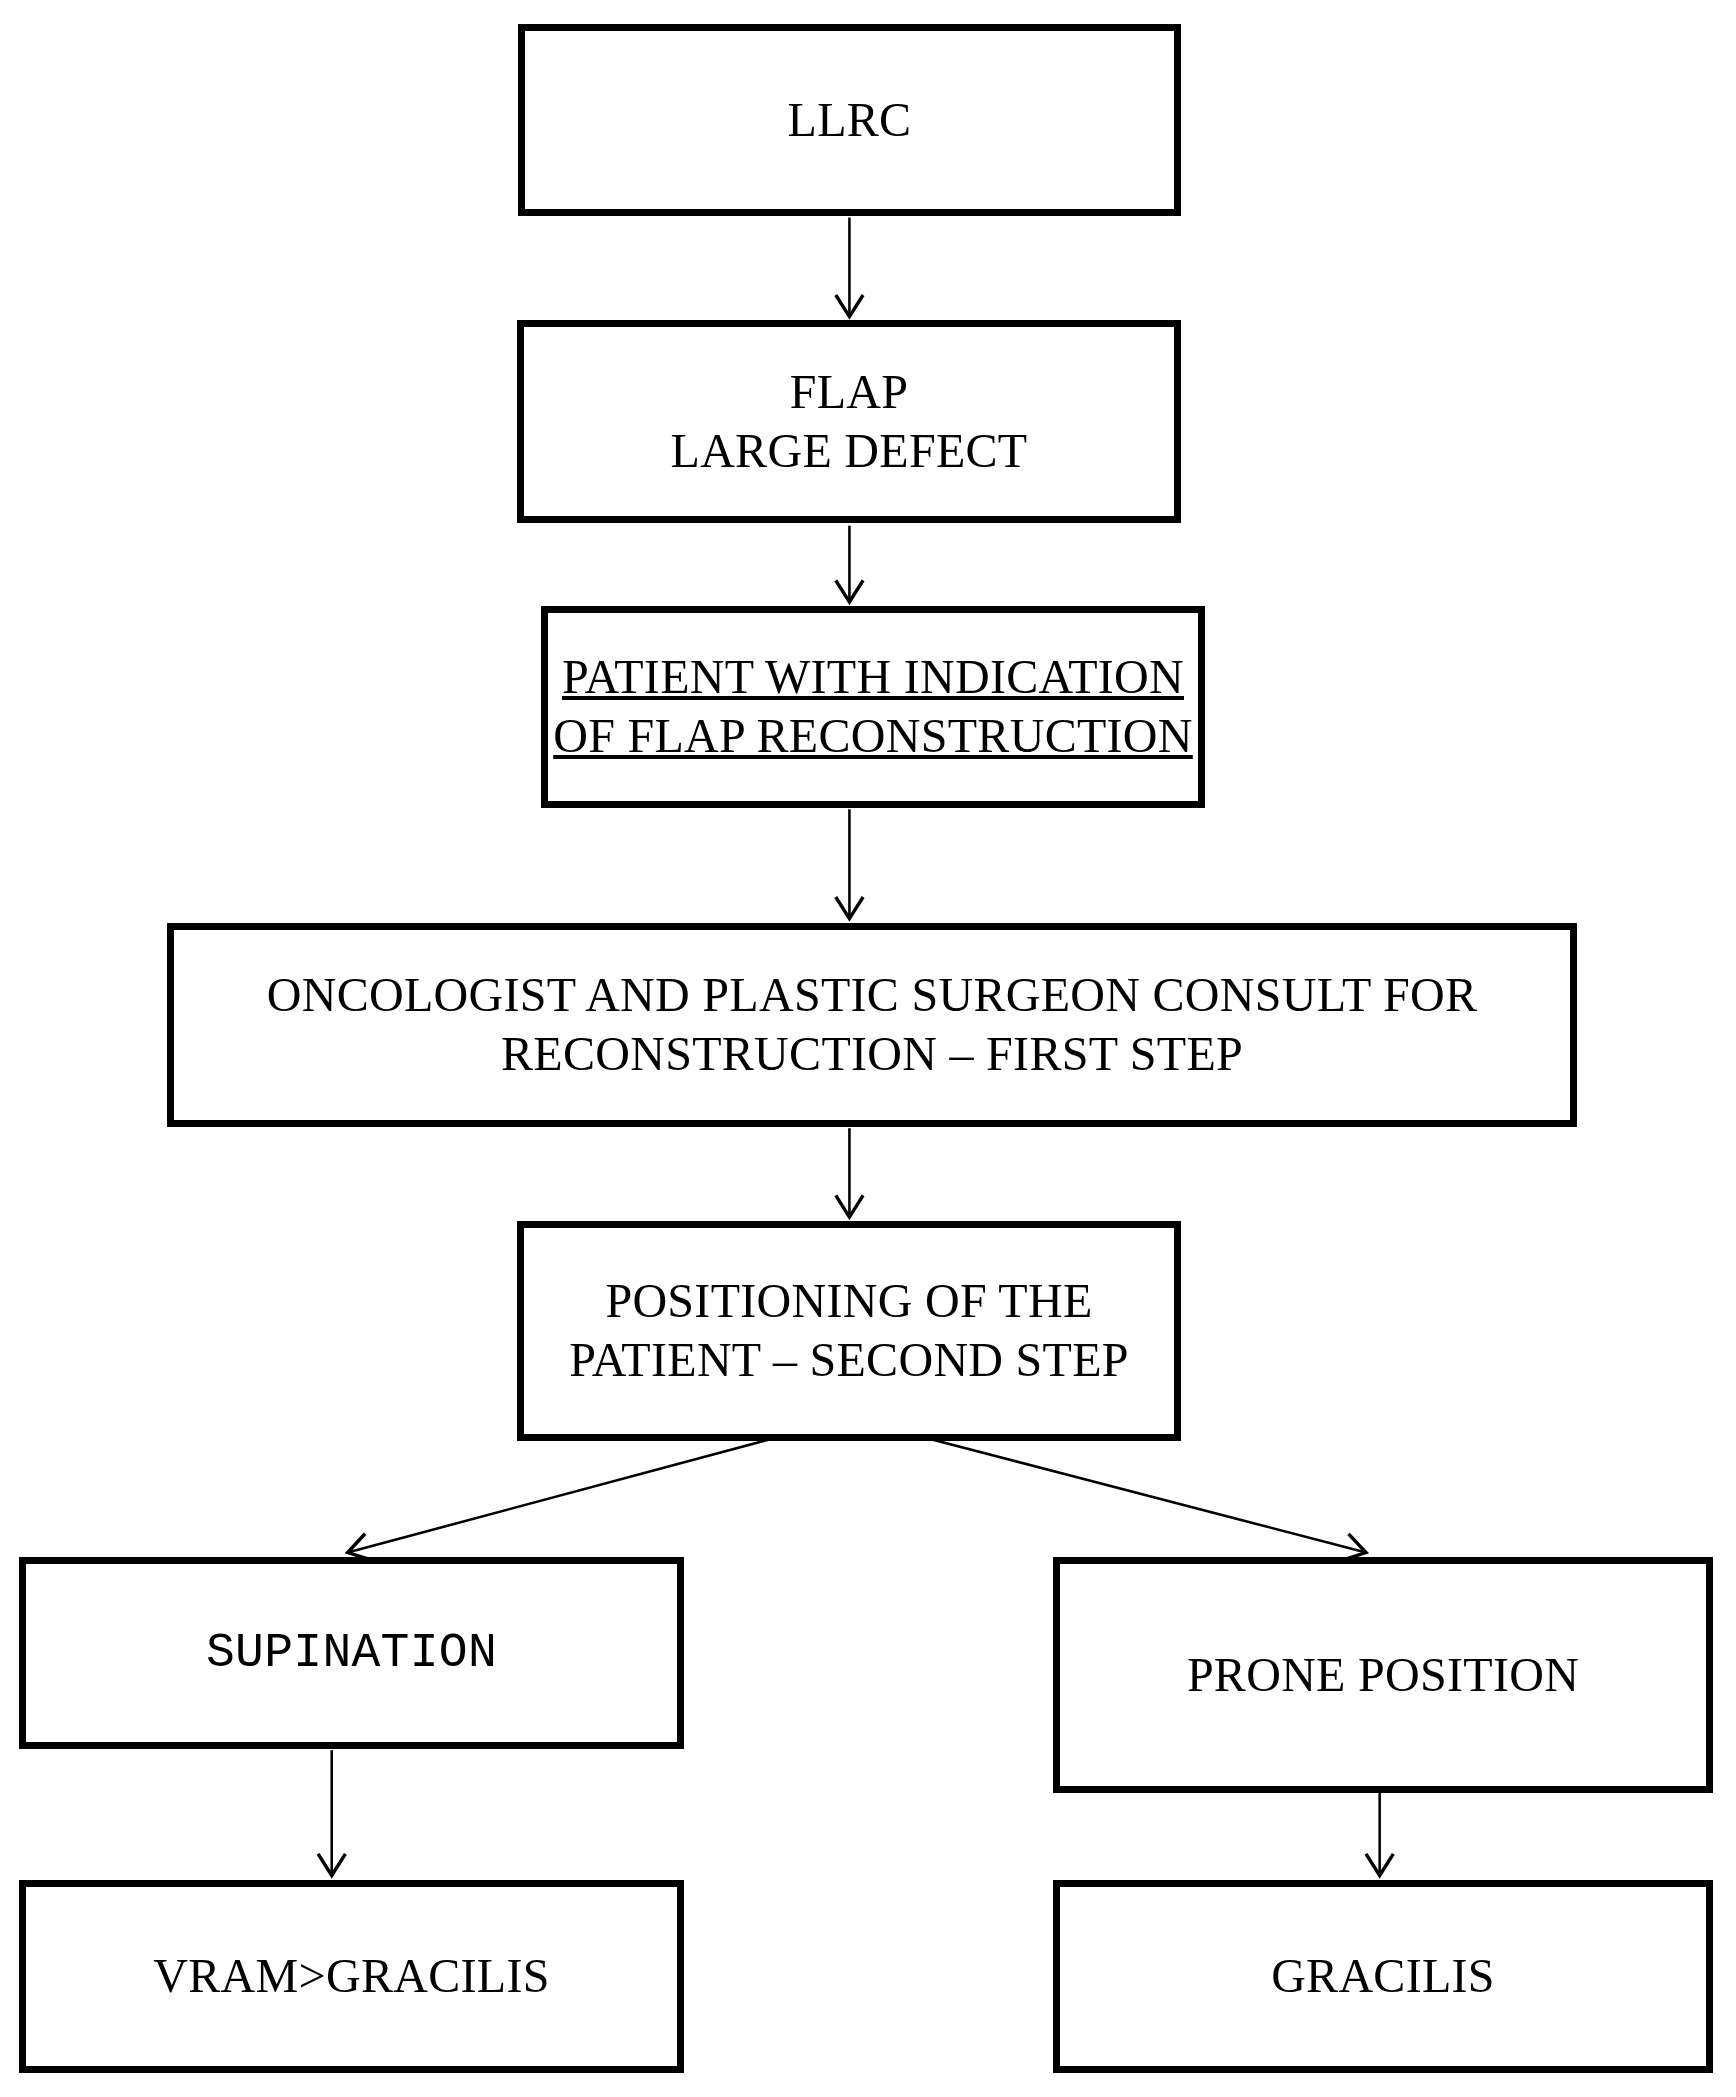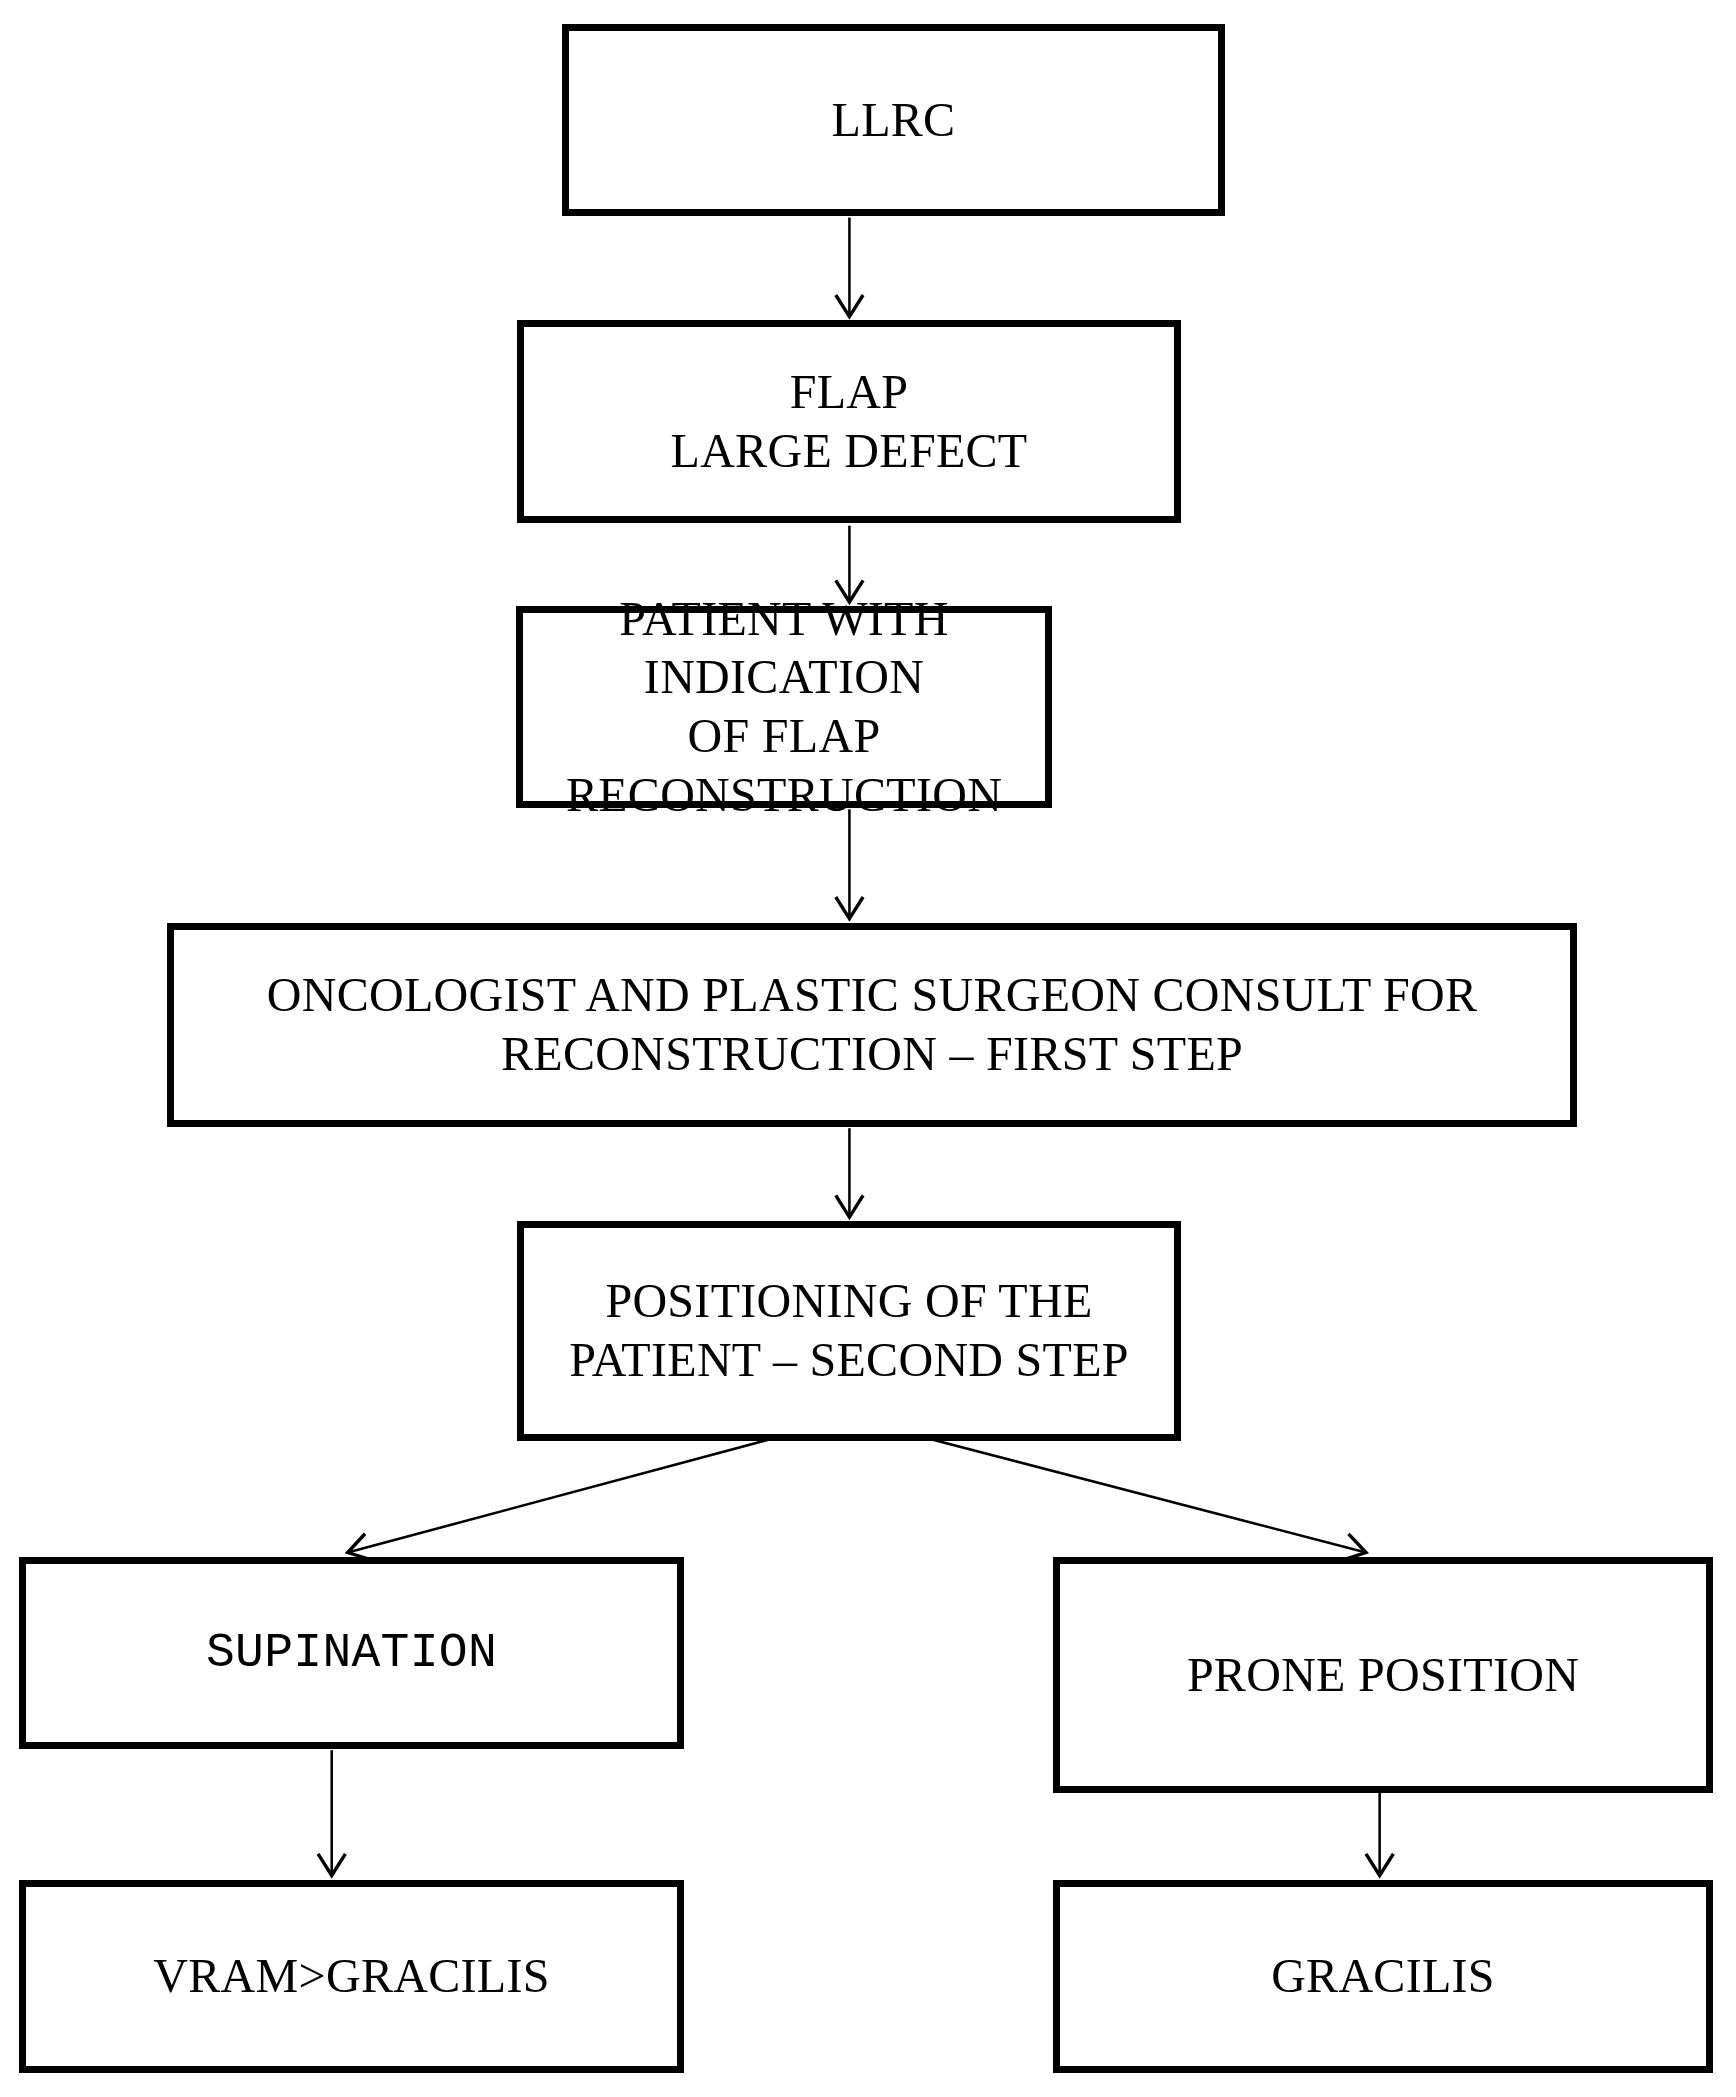--- a/index.html
+++ b/index.html
@@ -37,23 +37,23 @@
     justify-content: center;
     text-align: center;
   }
   .node .label {
     white-space: pre-line;
     font-size: 48px;
     line-height: 1.22;
     letter-spacing: 0.3px;
   }
   
-  #node-llrc        { left: 518px;  top: 24px;   width: 663px; height: 192px; margin-left: 44px; }
+  #node-llrc        { left: 518px;  top: 24px;   width: 663px; height: 192px; }
   #node-aper        { left: 517px;  top: 320px;  width: 664px; height: 203px; }
-  #node-indication  { left: 516px;  top: 606px; width: 536px; height: 202px; }
+  #node-indication  { left: 541px;  top: 606px; width: 664px; height: 202px; text-decoration: underline; }
   #node-consult     { left: 167px;  top: 923px; width: 1410px; height: 204px; }
   #node-positioning { left: 517px;  top: 1221px; width: 664px; height: 220px; }
   #node-supination  { left: 19px;   top: 1557px; width: 665px; height: 192px; font-family: Liberation Mono, monospace; }
   #node-prone       { left: 1053px; top: 1557px; width: 660px; height: 236px; }
   #node-vram        { left: 19px;   top: 1880px; width: 665px; height: 193px; }
   #node-gracilis    { left: 1053px; top: 1880px; width: 660px; height: 193px; }
 </style>
 </head>
 <body>
 

